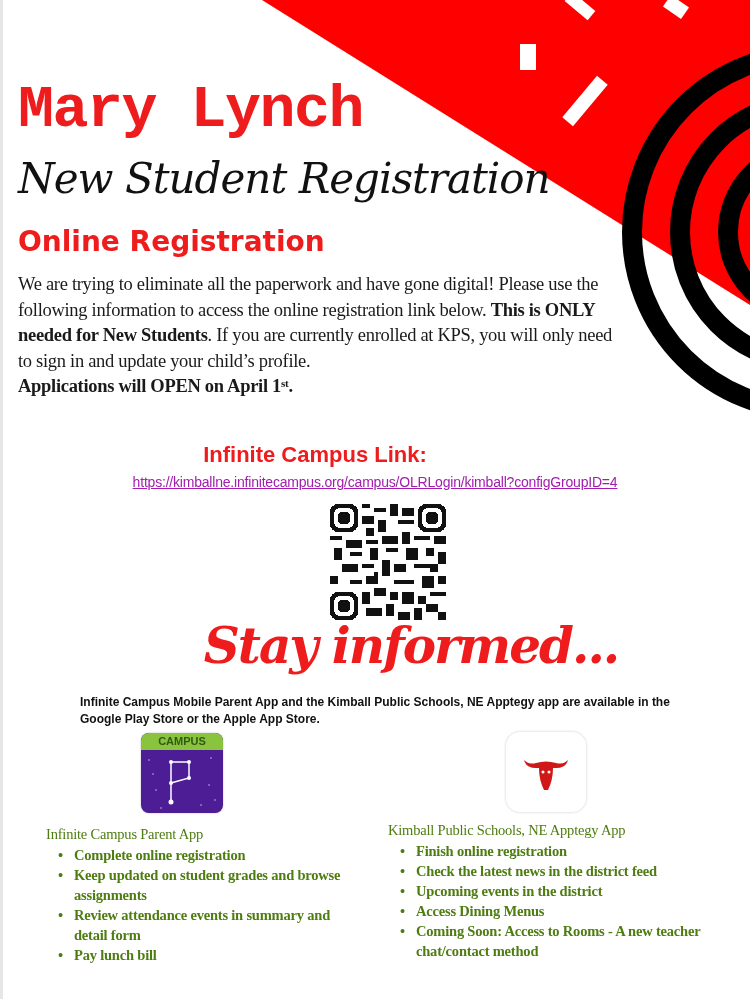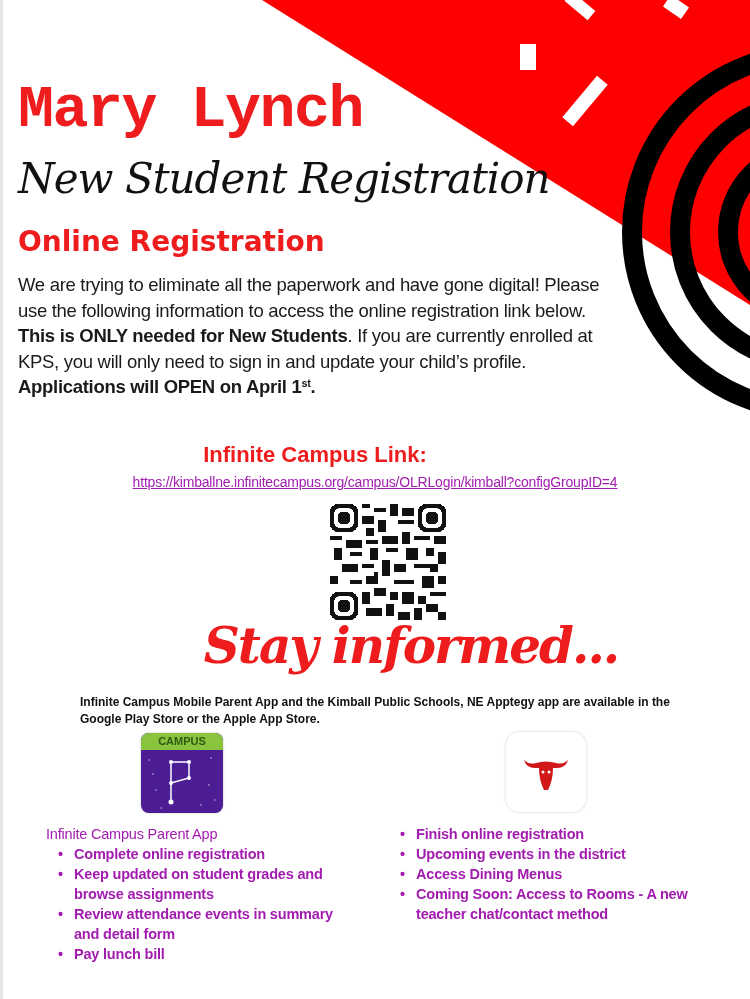--- a/index.html
+++ b/index.html
@@ -2,32 +2,32 @@
 <html><head>
 <meta charset="utf-8">
 <style>
   html, body { margin:0; padding:0; }
   body { width:750px; height:999px; position:relative; overflow:hidden; background:#ffffff; font-family:"Liberation Sans", sans-serif; color:#111; }
   .leftbar { position:absolute; left:0; top:0; width:3px; height:999px; background:#e6e6e6; }
   .deco { position:absolute; left:0; top:0; width:750px; height:450px; pointer-events:none; }
   .title { position:absolute; left:18px; top:80px; font-family:Liberation Mono, monospace; font-weight:bold; font-size:60px; color:#ee1c1c; letter-spacing:-1.5px; line-height:1; }
   .script-title { position:absolute; left:18px; top:158px; font-family:"DejaVu Serif", serif; font-style:italic; font-size:42px; color:#111; line-height:1; letter-spacing:-1px; }
   .subtitle { position:absolute; left:18px; top:228px; font-family:"DejaVu Sans", sans-serif; font-weight:bold; font-size:28px; color:#ee1c1c; line-height:1; }
-  .body-text { position:absolute; left:18px; top:272px; width:600px; font-family:Liberation Sans, sans-serif; font-size:18.5px; line-height:25.5px; color:#1a1a1a; letter-spacing:-0.3px; }
+  .body-text { position:absolute; left:18px; top:272px; width:600px; font-family:Liberation Serif, serif; font-size:18.5px; line-height:25.5px; color:#1a1a1a; letter-spacing:-0.3px; }
   .body-text b { font-weight:bold; }
   .body-text sup { font-size:11px; vertical-align:top; position:relative; top:-3px; }
   .link-label { position:absolute; left:0; width:630px; top:442px; text-align:center; font-family:"Liberation Sans", sans-serif; font-weight:bold; font-size:22px; color:#ee1c1c; }
   .link-url { position:absolute; left:0; width:750px; top:474px; text-align:center; font-family:"Liberation Sans", sans-serif; font-size:14px; color:#a21caf; text-decoration:underline; letter-spacing:-0.2px; }
   .qr { position:absolute; left:330px; top:504px; width:116px; height:116px; }
   .stay { position:absolute; left:0; width:750px; top:618px; text-align:center; font-family:"DejaVu Serif", serif; font-style:italic; font-weight:bold; font-size:50px; color:#ee1c1c; letter-spacing:-2px; line-height:1.1;padding-left:36px; }
   .avail { position:absolute; left:80px; width:610px; top:694px; text-align:left; font-family:"Liberation Sans", sans-serif; font-weight:bold; font-size:12px; line-height:17px; color:#111; }
   .app-icon-campus { position:absolute; left:141px; top:733px; width:82px; height:80px; border-radius:8px; overflow:hidden; background:#4c1d95; box-shadow:0 0 2px rgba(0,0,0,0.3); }
   .campus-band { height:17px; background:#8ac43f; color:#2e5a12; font-weight:bold; font-size:11px; text-align:center; line-height:17px; font-family:"Liberation Sans", sans-serif; }
   .app-icon-bull { position:absolute; left:506px; top:732px; width:80px; height:80px; border-radius:14px; background:#fff; box-shadow:0 0 3px rgba(0,0,0,0.2); }
-  .col { position:absolute; font-family:Liberation Sans, sans-serif; color:#a21caf; }
+  .col { position:absolute; font-family:Liberation Serif, serif; color:#4d7c0f; }
   .col-left { left:46px; top:826px; width:310px; }
   .col-right { left:388px; top:822px; width:340px; }
   .col h3 { margin:0 0 2px 0; font-size:14.5px; font-weight:normal; letter-spacing:-0.2px; }
   .col ul { margin:2px; padding-left:26px; list-style:none; }
   .col li { position:relative; font-size:14.5px; font-weight:bold; line-height:20px; letter-spacing:-0.2px; }
   .col li::before { content:"•"; position:absolute; left:-16px; top:0; }
 </style>
 </head>
 <body>
 
@@ -163,19 +163,21 @@
   <h3>Infinite Campus Parent App</h3>
   <ul>
     <li>Complete online registration</li>
     <li>Keep updated on student grades and browse assignments</li>
     <li>Review attendance events in summary and detail form</li>
     <li>Pay lunch bill</li>
   </ul>
 </div>
 
 <div class="col col-right">
+  <h3>Kimball Public Schools, NE Apptegy App</h3>
   <ul>
     <li>Finish online registration</li>
+    <li>Check the latest news in the district feed</li>
     <li>Upcoming events in the district</li>
     <li>Access Dining Menus</li>
     <li>Coming Soon:  Access to Rooms - A new teacher chat/contact method</li>
   </ul>
 </div>
 
 </body></html>

